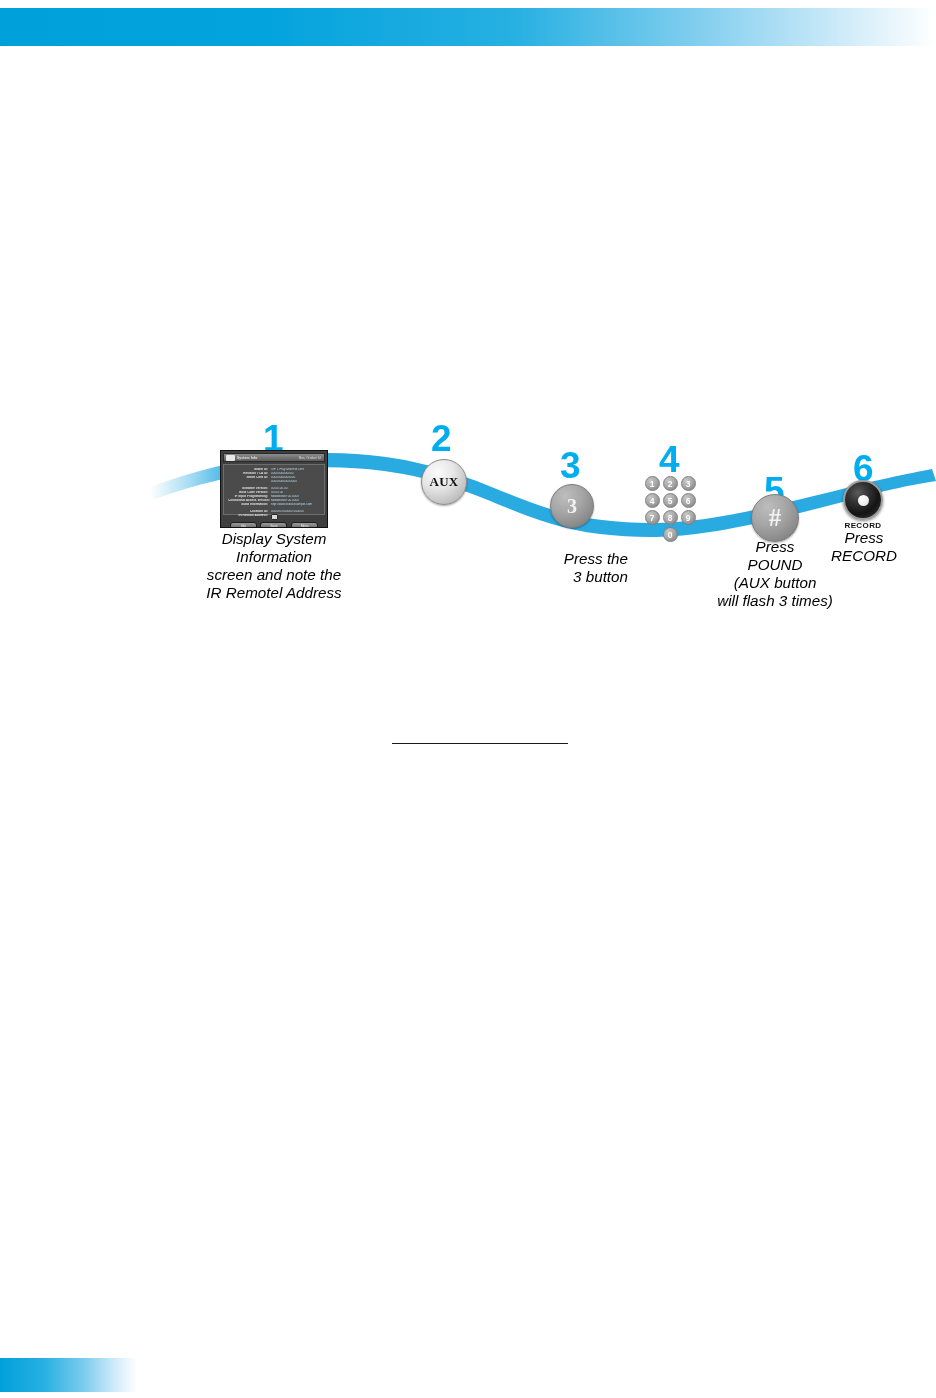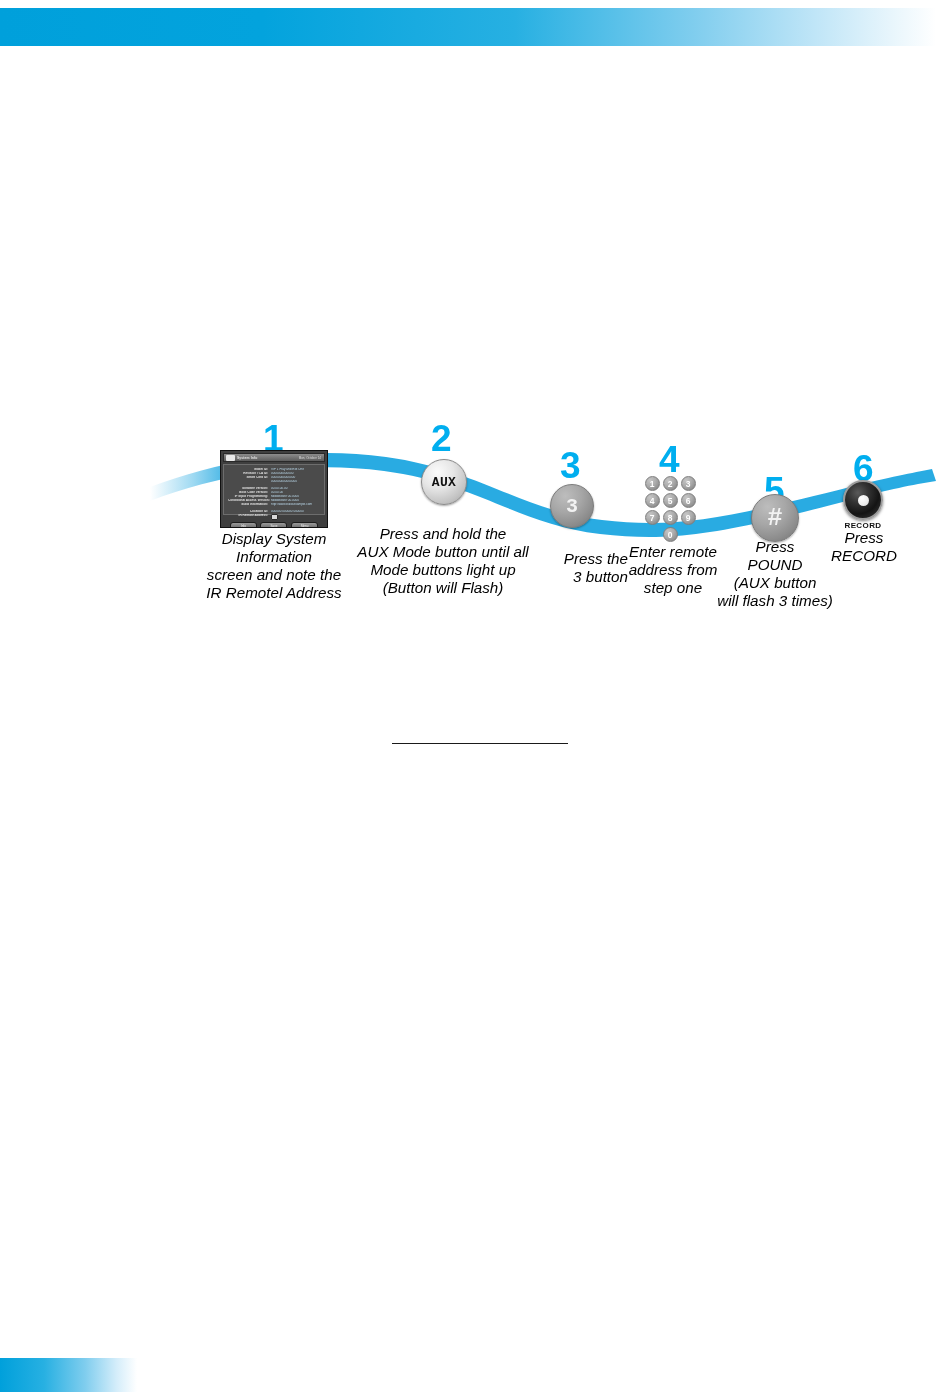--- a/index.html
+++ b/index.html
@@ -174,21 +174,21 @@
     justify-content: center;
   }
 
   
   .rbtn {
     position: absolute;
     border-radius: 50%;
     display: flex;
     align-items: center;
     justify-content: center;
-    font-family: Liberation Mono, monospace;
+    font-family: Liberation Serif, serif;
     font-weight: bold;
   }
   .rbtn-aux {
     width: 44px;
     height: 44px;
     background: radial-gradient(circle at 35% 28%, #fbfbfb 0%, #e6e6e6 38%, #c3c3c3 72%, #9d9d9d 100%);
     border: 1.2px solid #8a8a8a;
     color: #111111;
     font-size: 13px;
     letter-spacing: 0.3px;
@@ -378,24 +378,20 @@
     </div>
   </div>
 
   <div class="caption" style="left:193px; top:530px; width:162px;">Display System
 Information
 screen and note the
 IR Remotel Address</div>
 
   <div class="step-num" style="left:431px; top:420px;">2</div>
   <div class="rbtn rbtn-aux" style="left:421px; top:459px;">AUX</div>
-  <div class="caption" style="left:350px; top:525px; width:186px;">Press and hold the
-AUX Mode button until all
-Mode buttons light up
-(Button will Flash)</div>
 
   <div class="step-num" style="left:560px; top:447px;">3</div>
   <div class="rbtn rbtn-grey" style="left:550px; top:484px;">3</div>
   <div class="caption" style="left:518px; top:550px; width:110px;text-align:right;">Press the
 3 button</div>
 
   <div class="step-num" style="left:659px; top:441px;">4</div>
 
   <div class="keypad" style="left:637px; top:476px;">
     <div class="keypad-row">
@@ -411,23 +407,20 @@
     <div class="keypad-row">
       <span class="key">7</span>
       <span class="key">8</span>
       <span class="key">9</span>
     </div>
     <div class="keypad-row">
       <span class="key">0</span>
     </div>
   </div>
 
-  <div class="caption" style="left:612px; top:543px; width:122px;">Enter remote
-address from
-step one</div>
 
   <div class="step-num" style="left:764px; top:472px;">5</div>
   <div class="rbtn rbtn-grey rbtn-pound" style="left:751px; top:494px;">#</div>
   <div class="caption" style="left:705px; top:538px; width:140px;">Press
 POUND
 (AUX button
 will flash 3 times)</div>
 
   <div class="step-num" style="left:853px; top:450px;">6</div>
 

